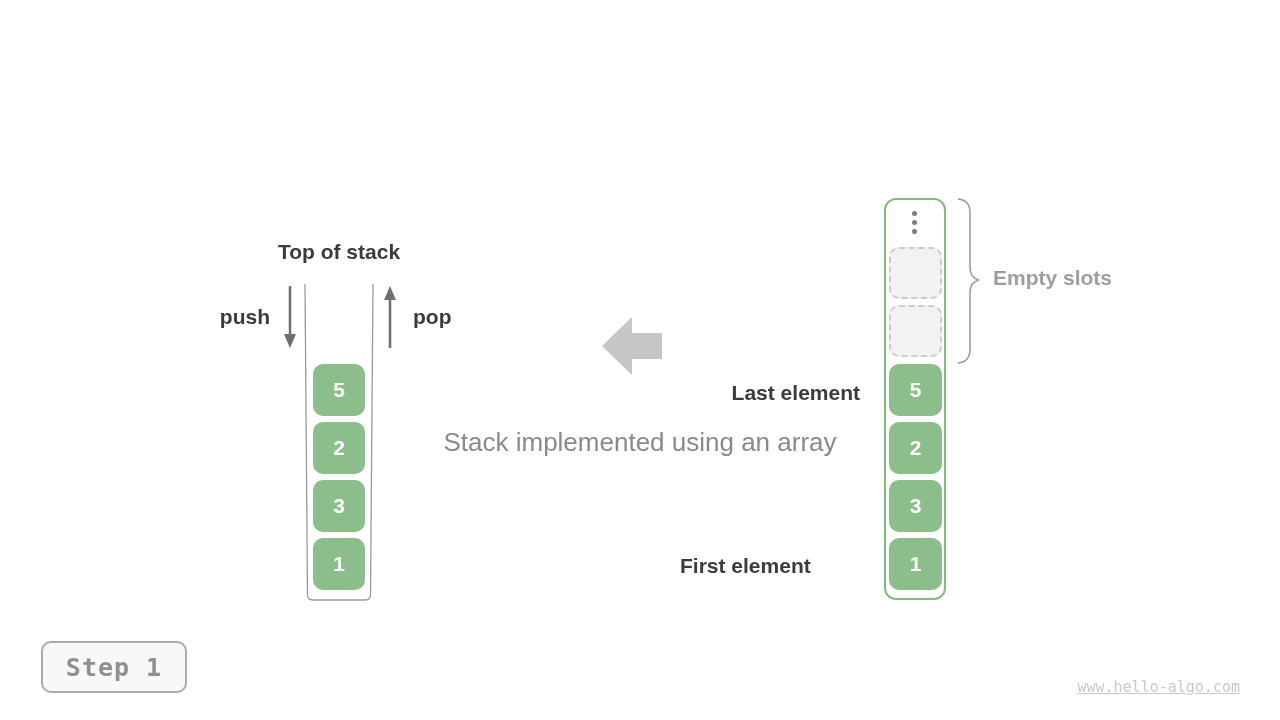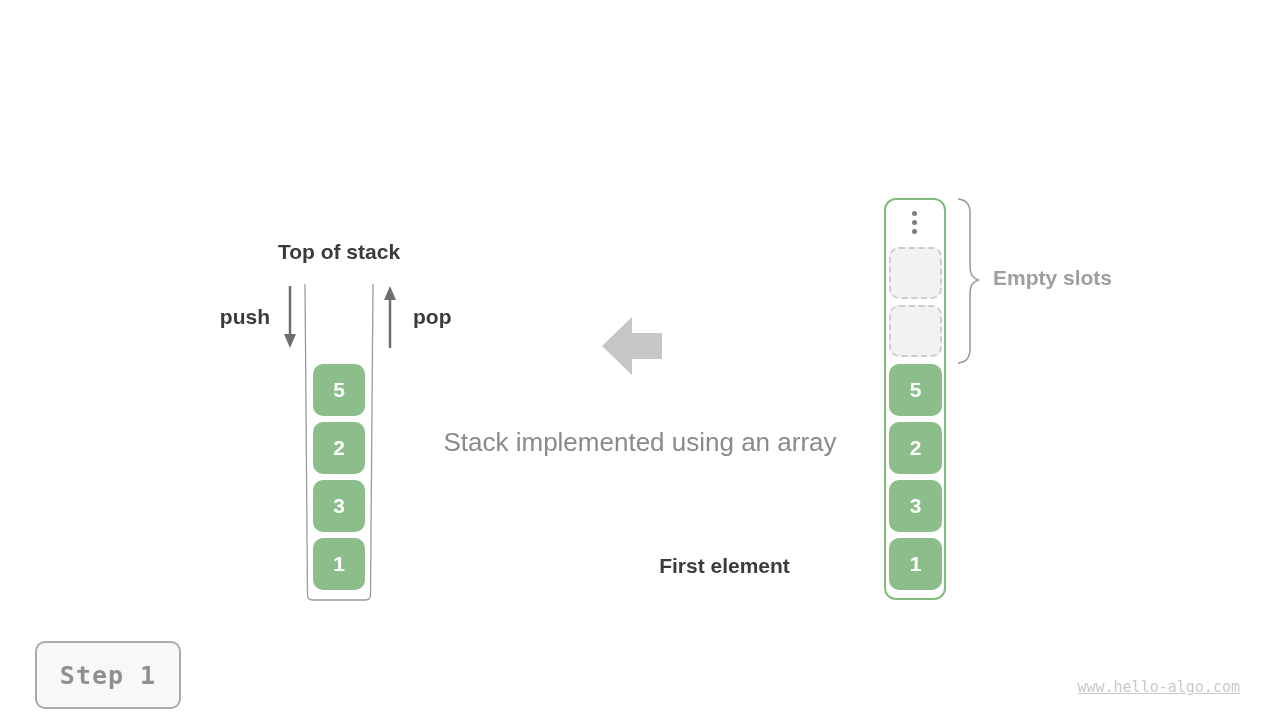--- a/index.html
+++ b/index.html
@@ -88,19 +88,20 @@
   <div class="cell" style="left:889px;top:364px;width:53px;">5</div>
   <div class="cell" style="left:889px;top:422px;width:53px;">2</div>
   <div class="cell" style="left:889px;top:480px;width:53px;">3</div>
   <div class="cell" style="left:889px;top:538px;width:53px;">1</div>
 
   <svg class="abs" style="left:950px;top:197px;" width="32" height="168" viewBox="0 0 32 168">
     <path class="brace-stroke" d="M8 2 Q20 3 20 16 L20 70 Q20 81 29 83 Q20 85 20 96 L20 152 Q20 165 8 166"></path>
   </svg>
   <div class="abs lbl-muted" style="left:993px;top:266px;">Empty slots</div>
 
-  <div class="abs lbl" style="left:628px;top:554px;width:193px;text-align:center;">First element</div>
+  <div class="abs lbl" style="left:660px;top:381px;width:200px;text-align:right;">Last element</div>
+  <div class="abs lbl" style="left:680px;top:554px;width:193px;text-align:left;">First element</div>
 
-  <div class="step-badge" style="left:35px;top:641px;width:146px;height:68px;">Step 1</div>
+  <div class="step-badge" style="left:41px;top:641px;width:146px;height:52px;">Step 1</div>
 
   <div class="abs watermark" style="right:40px;top:678px;text-decoration:underline;">www.hello-algo.com</div>
 
 </div>
 
 </body></html>

